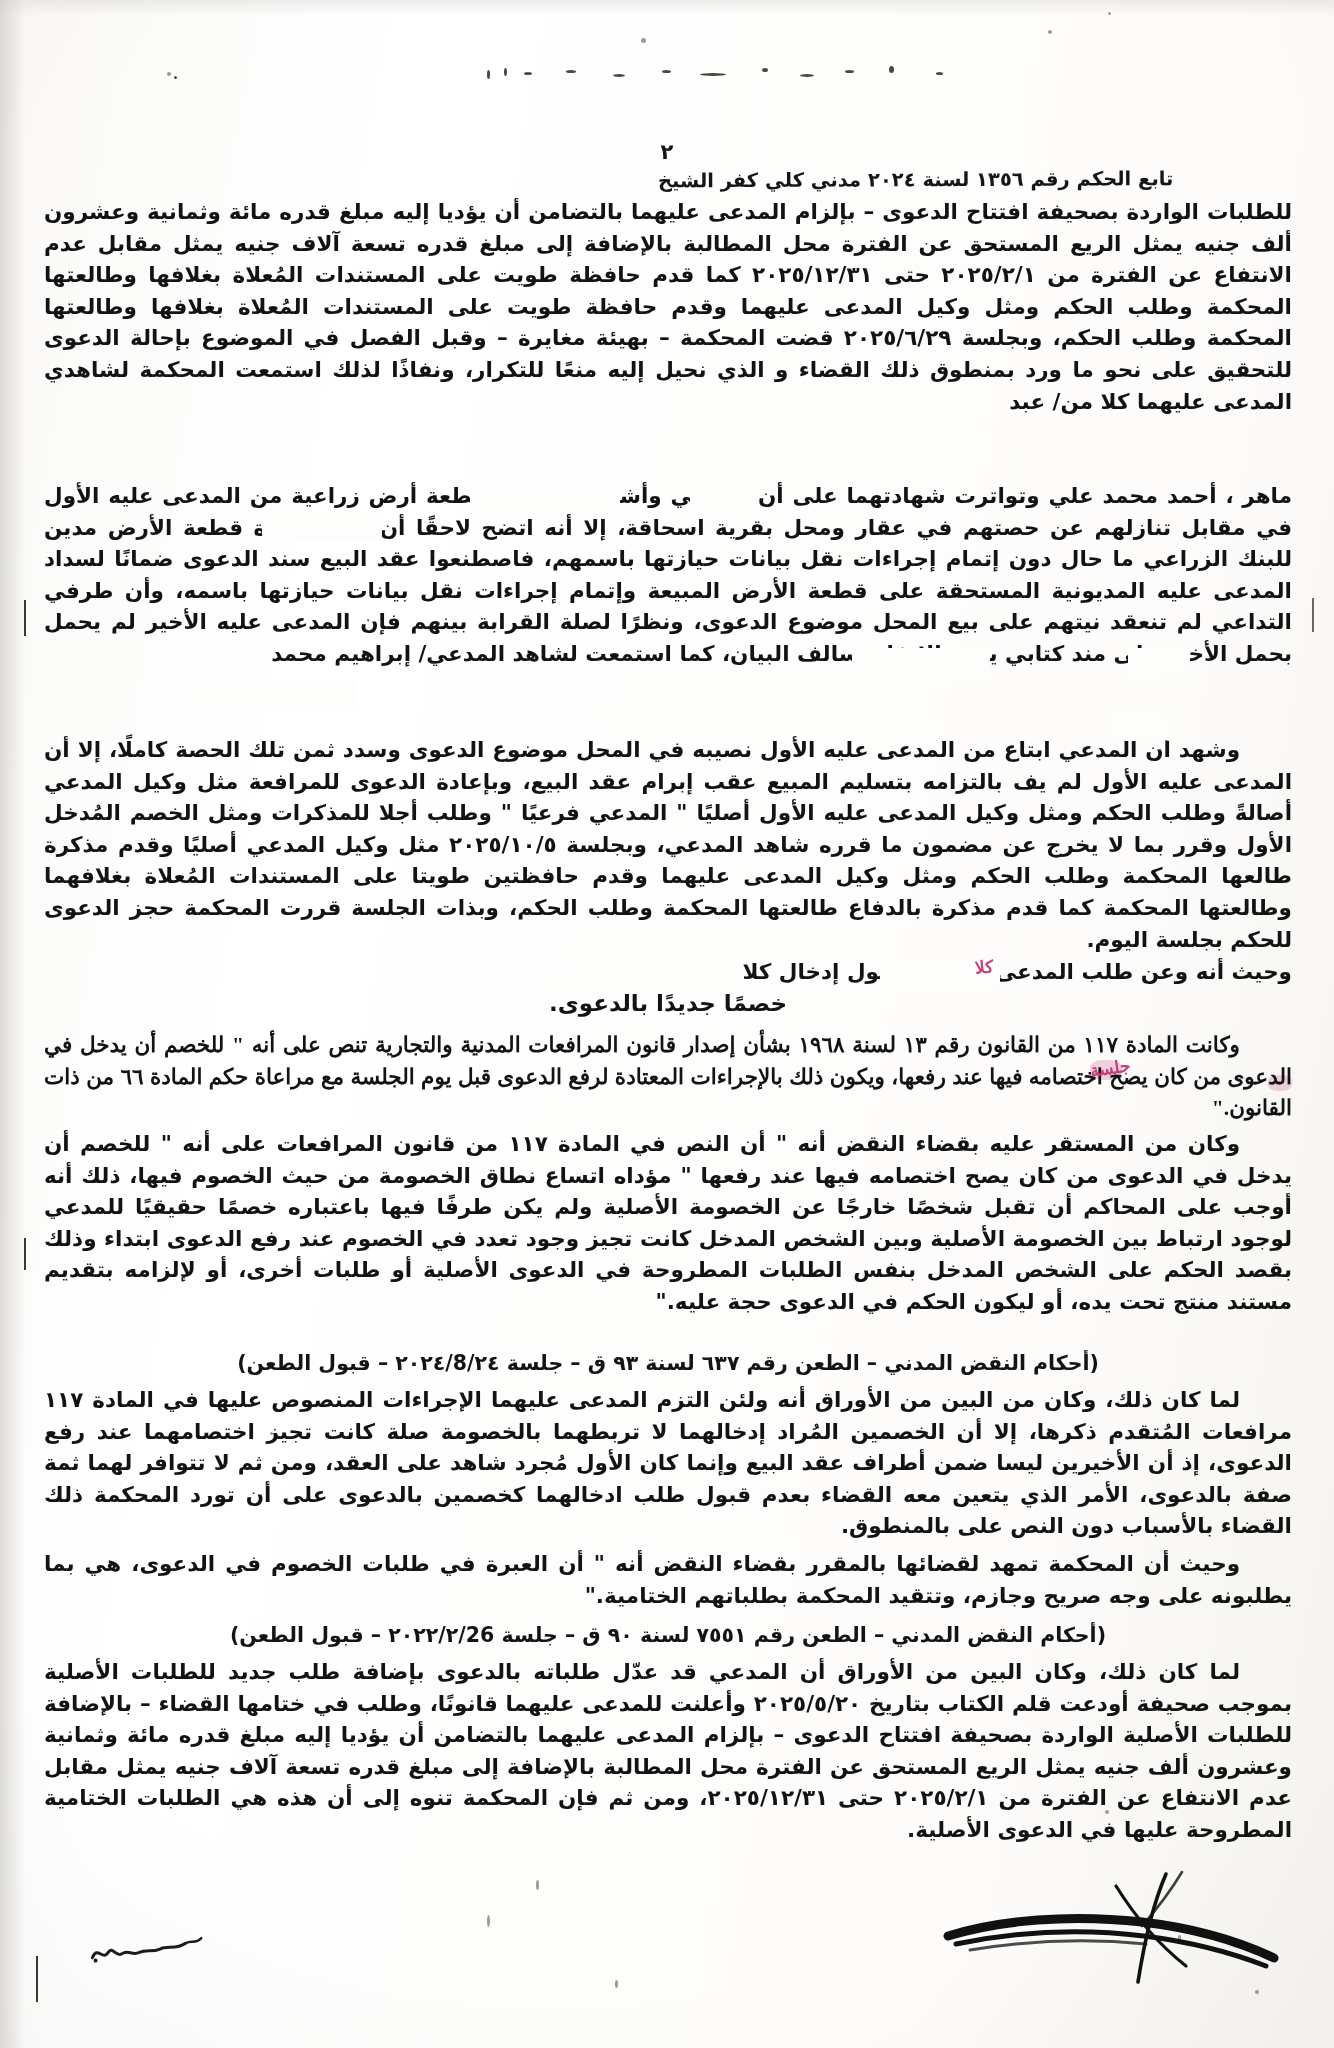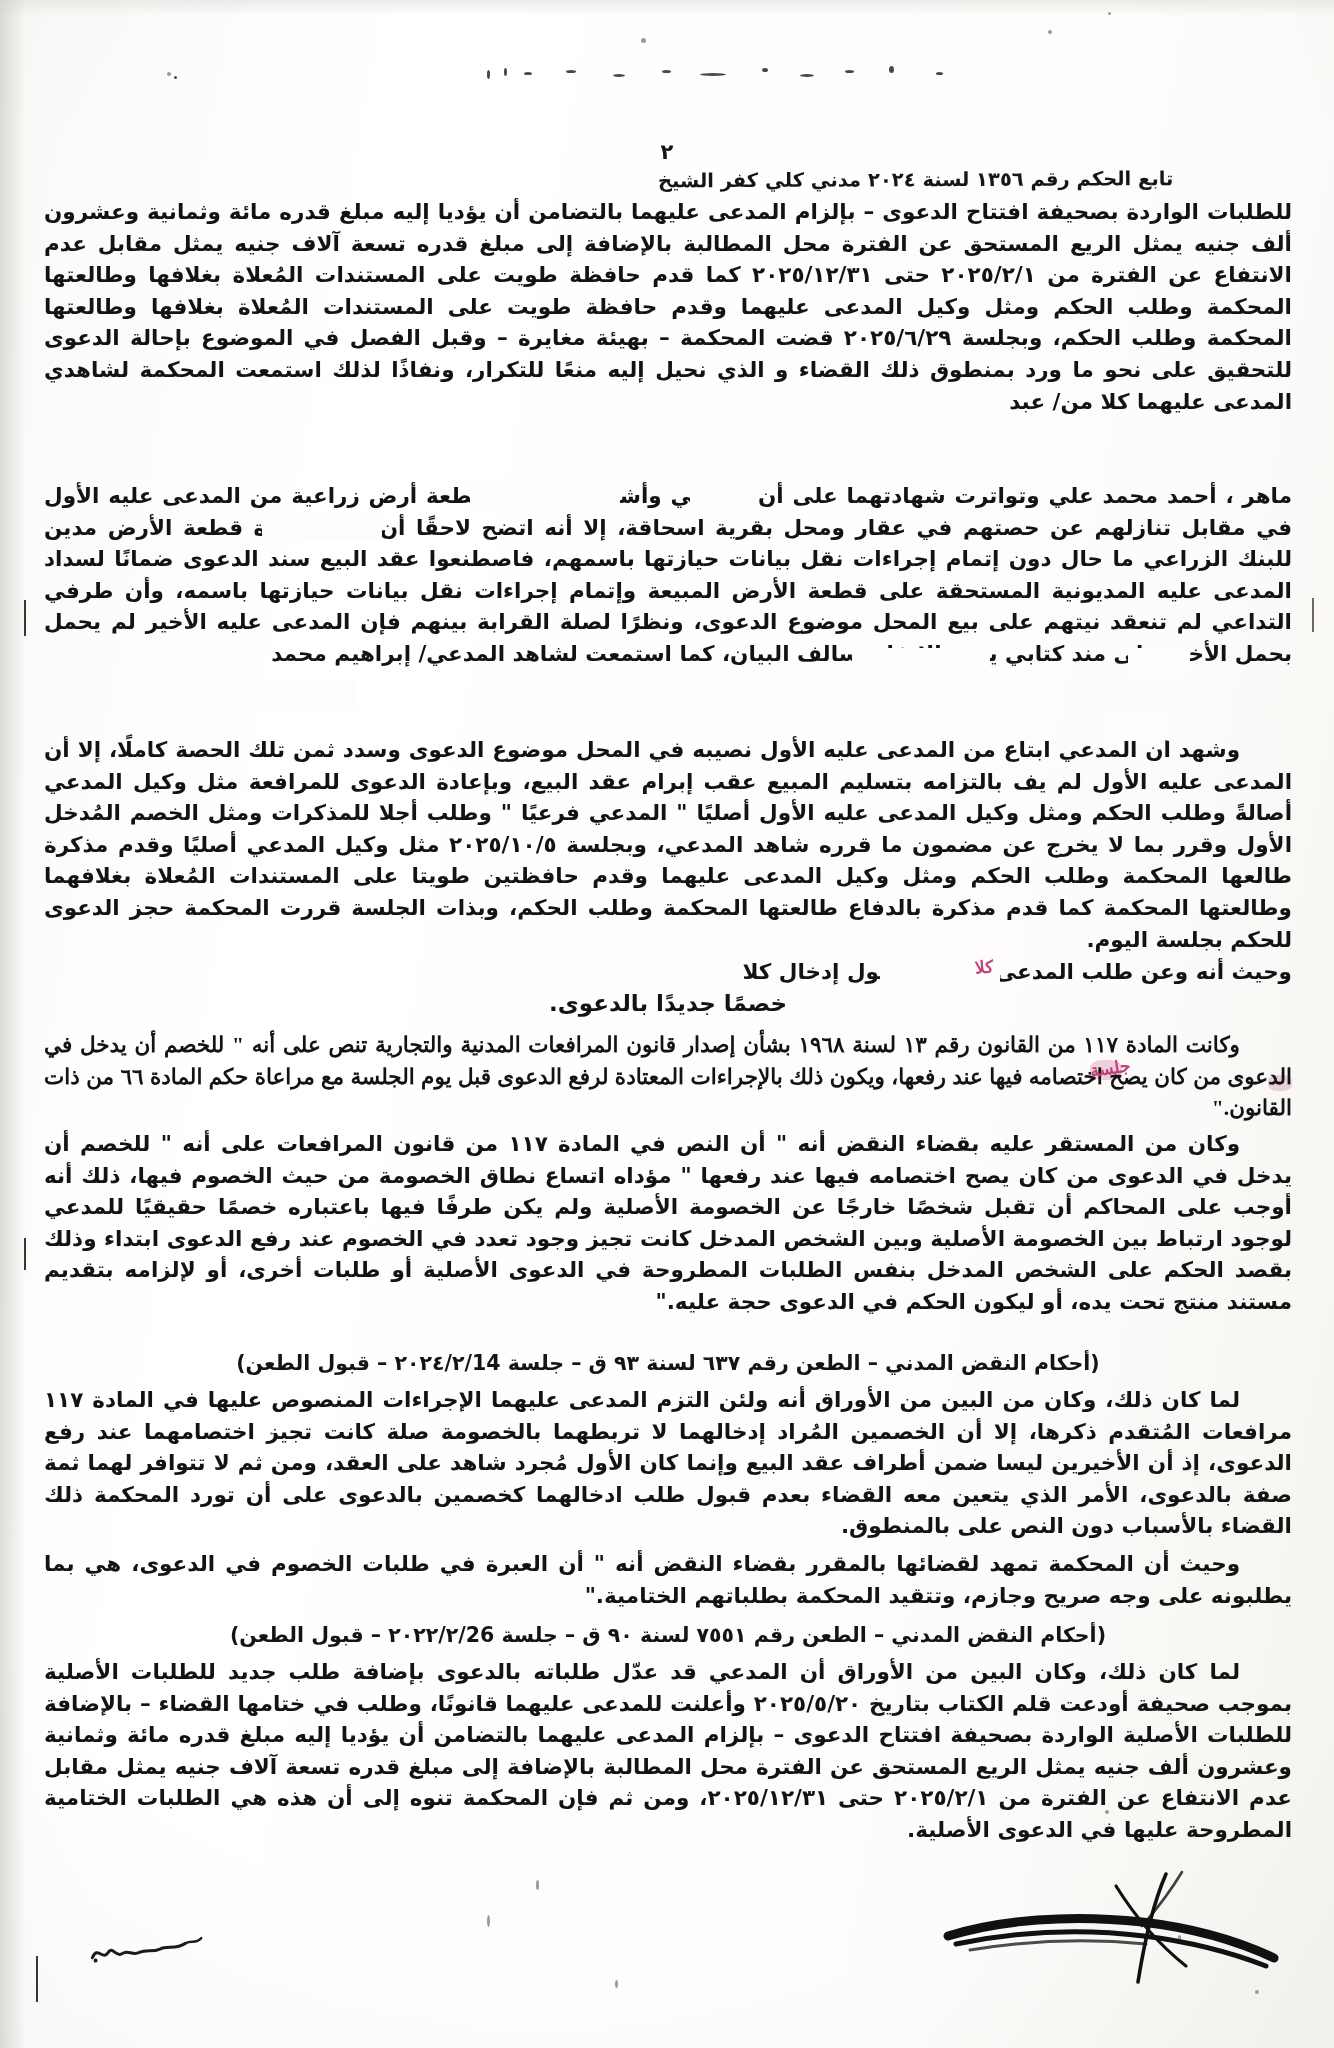--- a/index.html
+++ b/index.html
@@ -223,21 +223,21 @@
 
     <div class="body-block para-indent" style="top:734px;">وشهد أن المدعي ابتاع من المدعى عليه الأول نصيبه في المحل موضوع الدعوى وسدد ثمن تلك الحصة كاملًا، إلا أن المدعى عليه الأول لم يف بالتزامه بتسليم المبيع عقب إبرام عقد البيع، وبإعادة الدعوى للمرافعة مثل وكيل المدعي أصالةً وطلب الحكم ومثل وكيل المدعى عليه الأول أصليًا " المدعي فرعيًا " وطلب أجلا للمذكرات ومثل الخصم المُدخل الأول وقرر بما لا يخرج عن مضمون ما قرره شاهد المدعي، وبجلسة ٢٠٢٥/١٠/٥ مثل وكيل المدعي أصليًا وقدم مذكرة طالعها المحكمة وطلب الحكم ومثل وكيل المدعى عليهما وقدم حافظتين طويتا على المستندات المُعلاة بغلافهما وطالعتها المحكمة كما قدم مذكرة بالدفاع طالعتها المحكمة وطلب الحكم، وبذات الجلسة قررت المحكمة حجز الدعوى للحكم بجلسة اليوم.</div>
 
     <div class="line-right" style="top:956px;">وحيث أنه وعن طلب المدعى عليهما بقبول إدخال كلا</div>
     <div class="line-center-strong" style="top:988px;">خصمًا جديدًا بالدعوى.</div>
 
     <div class="body-block para-indent" style="top:1030px;font-family:Liberation Serif, serif;">وكانت المادة ١١٧ من القانون رقم ١٣ لسنة ١٩٦٨ بشأن إصدار قانون المرافعات المدنية والتجارية تنص على أنه " للخصم أن يدخل في الدعوى من كان يصح اختصامه فيها عند رفعها، ويكون ذلك بالإجراءات المعتادة لرفع الدعوى قبل يوم الجلسة مع مراعاة حكم المادة ٦٦ من ذات القانون."</div>
 
     <div class="body-block para-indent" style="top:1128px;">وكان من المستقر عليه بقضاء النقض أنه " أن النص في المادة ١١٧ من قانون المرافعات على أنه " للخصم أن يدخل في الدعوى من كان يصح اختصامه فيها عند رفعها " مؤداه اتساع نطاق الخصومة من حيث الخصوم فيها، ذلك أنه أوجب على المحاكم أن تقبل شخصًا خارجًا عن الخصومة الأصلية ولم يكن طرفًا فيها باعتباره خصمًا حقيقيًا للمدعي لوجود ارتباط بين الخصومة الأصلية وبين الشخص المدخل كانت تجيز وجود تعدد في الخصوم عند رفع الدعوى ابتداء وذلك بقصد الحكم على الشخص المدخل بنفس الطلبات المطروحة في الدعوى الأصلية أو طلبات أخرى، أو لإلزامه بتقديم مستند منتج تحت يده، أو ليكون الحكم في الدعوى حجة عليه."</div>
 
-    <div class="centered-cite" style="top:1348px;">(أحكام النقض المدني – الطعن رقم ٦٣٧ لسنة ٩٣ ق – جلسة ٢٠٢٤/٢/14 – قبول الطعن)</div>
+    <div class="centered-cite" style="top:1348px;">(أحكام النقض المدني – الطعن رقم ٦٣٧ لسنة ٩٣ ق – جلسة ٢٠٢٤/8/٢٤ – قبول الطعن)</div>
 
     <div class="body-block para-indent" style="top:1384px;">لما كان ذلك، وكان من البين من الأوراق أنه ولئن التزم المدعى عليهما الإجراءات المنصوص عليها في المادة ١١٧ مرافعات المُتقدم ذكرها، إلا أن الخصمين المُراد إدخالهما لا تربطهما بالخصومة صلة كانت تجيز اختصامهما عند رفع الدعوى، إذ أن الأخيرين ليسا ضمن أطراف عقد البيع وإنما كان الأول مُجرد شاهد على العقد، ومن ثم لا تتوافر لهما ثمة صفة بالدعوى، الأمر الذي يتعين معه القضاء بعدم قبول طلب ادخالهما كخصمين بالدعوى على أن تورد المحكمة ذلك القضاء بالأسباب دون النص على بالمنطوق.</div>
 
     <div class="body-block para-indent" style="top:1548px;">وحيث أن المحكمة تمهد لقضائها بالمقرر بقضاء النقض أنه " أن العبرة في طلبات الخصوم في الدعوى، هي بما يطلبونه على وجه صريح وجازم، وتتقيد المحكمة بطلباتهم الختامية."</div>
 
     <div class="centered-cite" style="top:1620px;">(أحكام النقض المدني – الطعن رقم ٧٥٥١ لسنة ٩٠ ق – جلسة ٢٠٢٢/٢/26 – قبول الطعن)</div>
 
     <div class="body-block para-indent" style="top:1656px;">لما كان ذلك، وكان البين من الأوراق أن المدعي قد عدّل طلباته بالدعوى بإضافة طلب جديد للطلبات الأصلية بموجب صحيفة أودعت قلم الكتاب بتاريخ ٢٠٢٥/٥/٢٠ وأعلنت للمدعى عليهما قانونًا، وطلب في ختامها القضاء – بالإضافة للطلبات الأصلية الواردة بصحيفة افتتاح الدعوى – بإلزام المدعى عليهما بالتضامن أن يؤديا إليه مبلغ قدره مائة وثمانية وعشرون ألف جنيه يمثل الريع المستحق عن الفترة محل المطالبة بالإضافة إلى مبلغ قدره تسعة آلاف جنيه يمثل مقابل عدم الانتفاع عن الفترة من ٢٠٢٥/٢/١ حتى ٢٠٢٥/١٢/٣١، ومن ثم فإن المحكمة تنوه إلى أن هذه هي الطلبات الختامية المطروحة عليها في الدعوى الأصلية.</div>
 
   </div>

